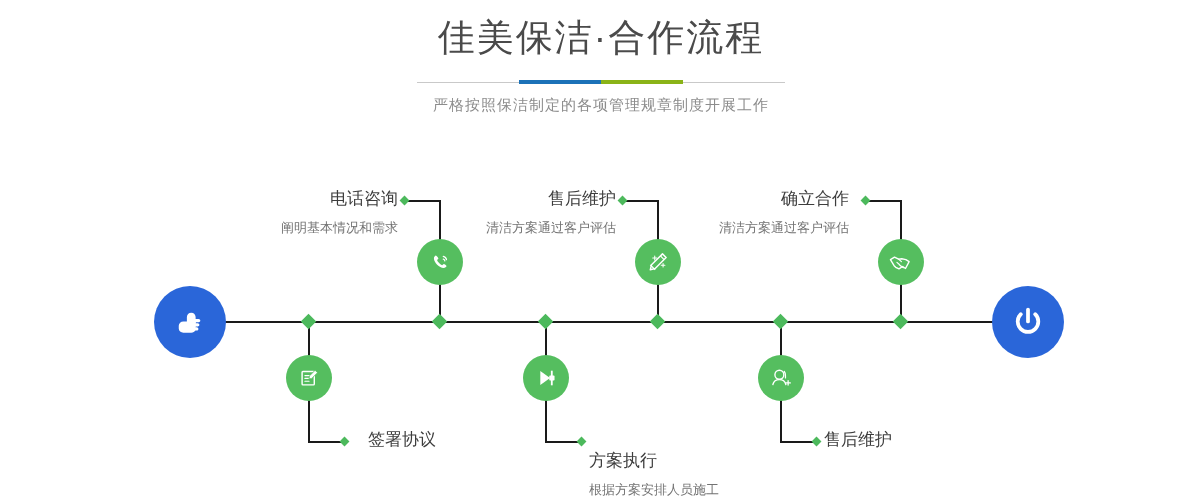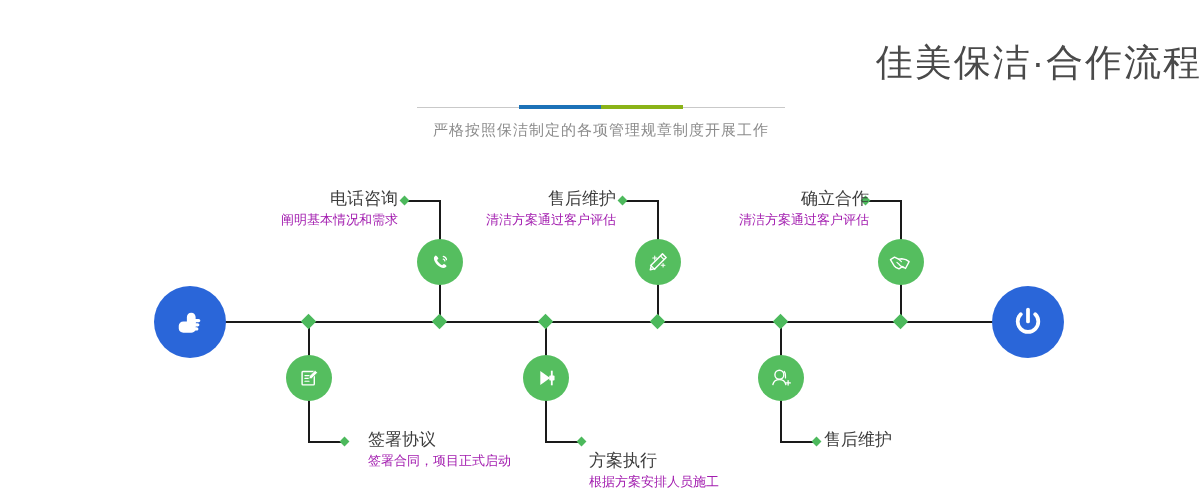--- a/index.html
+++ b/index.html
@@ -8,21 +8,21 @@
     background:#ffffff;
     font-family:"Liberation Sans","DejaVu Sans",sans-serif;
     overflow:hidden;
   }
   .page{position:relative;width:1202px;height:502px;}
 
   
   .header{position:absolute;left:0;top:0;width:1202px;text-align:center;}
   .title{
     font-size:37px;color:#4a4a4a;letter-spacing:2px;
-    font-weight:400;line-height:1;padding-top:44px;text-align:right;
+    font-weight:400;line-height:1;padding-top:19px;
   }
   .divider{
     position:relative;margin:24px auto 0;width:368px;height:4px;
   }
   .divider .hair{
     position:absolute;left:0;top:1.5px;width:368px;height:1px;background:#c9c9c9;
   }
   .divider .seg{position:absolute;top:0;height:4px;}
   .divider .seg-blue{left:102px;width:82px;background:#1c72b8;}
   .divider .seg-green{left:184px;width:82px;background:#8ab317;}
@@ -58,21 +58,21 @@
     transform:rotate(45deg);
   }
   .circle{
     position:absolute;width:46px;height:46px;border-radius:50%;
     background:#55be5f;display:flex;align-items:center;justify-content:center;
   }
   .circle svg{width:26px;height:26px;display:block;}
 
   .lbl{position:absolute;white-space:nowrap;}
   .lbl .t{font-size:17px;color:#3d3d3d;line-height:22px;}
-  .lbl .d{font-size:13px;color:#a21caf;line-height:20px;margin-top:0;}
+  .lbl .d{font-size:13px;color:#737373;line-height:20px;margin-top:8px;}
   .lbl.right-al{text-align:right;}
   .lbl.left-al{text-align:left;}
 </style>
 </head>
 <body>
 
 <div class="page">
 
   <div class="header">
     <div class="title">佳美保洁·合作流程</div>
@@ -134,21 +134,20 @@
         <span>
           <svg viewBox="0 0 64 64" aria-hidden="true">
             <rect x="15" y="16" width="30" height="33" rx="2" fill="none" stroke="#ffffff" stroke-width="3.5"></rect>
             <path d="M22 26h16M22 33h16M22 40h10" stroke="#ffffff" stroke-width="3" stroke-linecap="round"></path>
             <path d="M47 13l6 6-14 14-7 1 1-7z" fill="#ffffff" stroke="#55be5f" stroke-width="2"></path>
           </svg>
         </span>
       </div>
       <div class="lbl left-al" style="left:368px;top:429px;width:260px;">
         <div class="t">签署协议</div>
-        <div class="d">签署合同，项目正式启动</div>
       </div>
     </div>
 
     <div class="node">
       <div class="vline" style="left:657px;top:200px;height:126px;"></div>
       <div class="hline" style="left:623px;top:200px;width:36px;"></div>
       <div class="dot" style="left:619px;top:197px;"></div>
       <div class="diamond" style="left:652px;top:316px;"></div>
       <div class="circle" style="left:635px;top:239px;">
         <span>
@@ -194,21 +193,21 @@
       <div class="diamond" style="left:895px;top:316px;"></div>
       <div class="circle" style="left:878px;top:239px;">
         <span>
           <svg viewBox="0 0 64 64" aria-hidden="true">
             <path d="M6 26l10-6 10 5 8-1 10 2 8 5-9 17-7-5-9 6-8-4-4-4z" fill="none" stroke="#ffffff" stroke-width="3.4" stroke-linejoin="round"></path>
             <path d="M26 25l7 6" stroke="#ffffff" stroke-width="3" stroke-linecap="round"></path>
             <path d="M22 33l6 5M28 39l5 4M34 43l4 3" stroke="#ffffff" stroke-width="3" stroke-linecap="round"></path>
           </svg>
         </span>
       </div>
-      <div class="lbl right-al" style="left:623px;top:188px;width:246px;">
+      <div class="lbl right-al" style="left:603px;top:188px;width:246px;">
         <div class="t">确立合作</div>
         <div class="d">清洁方案通过客户评估</div>
       </div>
     </div>
 
     <div class="node">
       <div class="vline" style="left:780px;top:318px;height:124px;"></div>
       <div class="hline" style="left:780px;top:441px;width:36px;"></div>
       <div class="dot" style="left:813px;top:438px;"></div>
       <div class="diamond" style="left:775px;top:316px;"></div>

